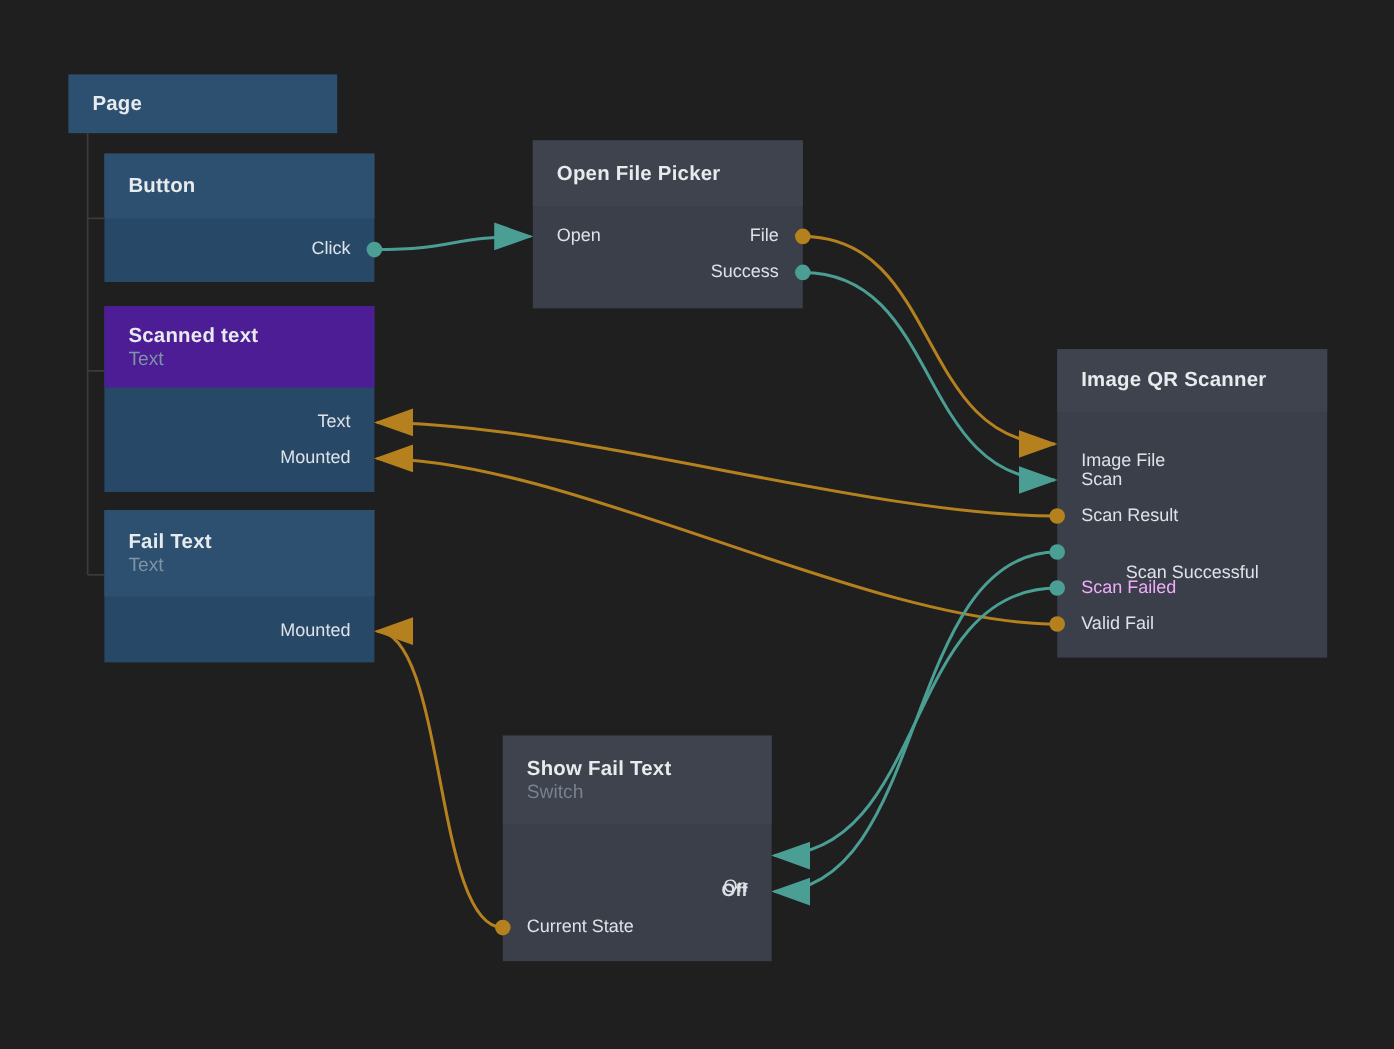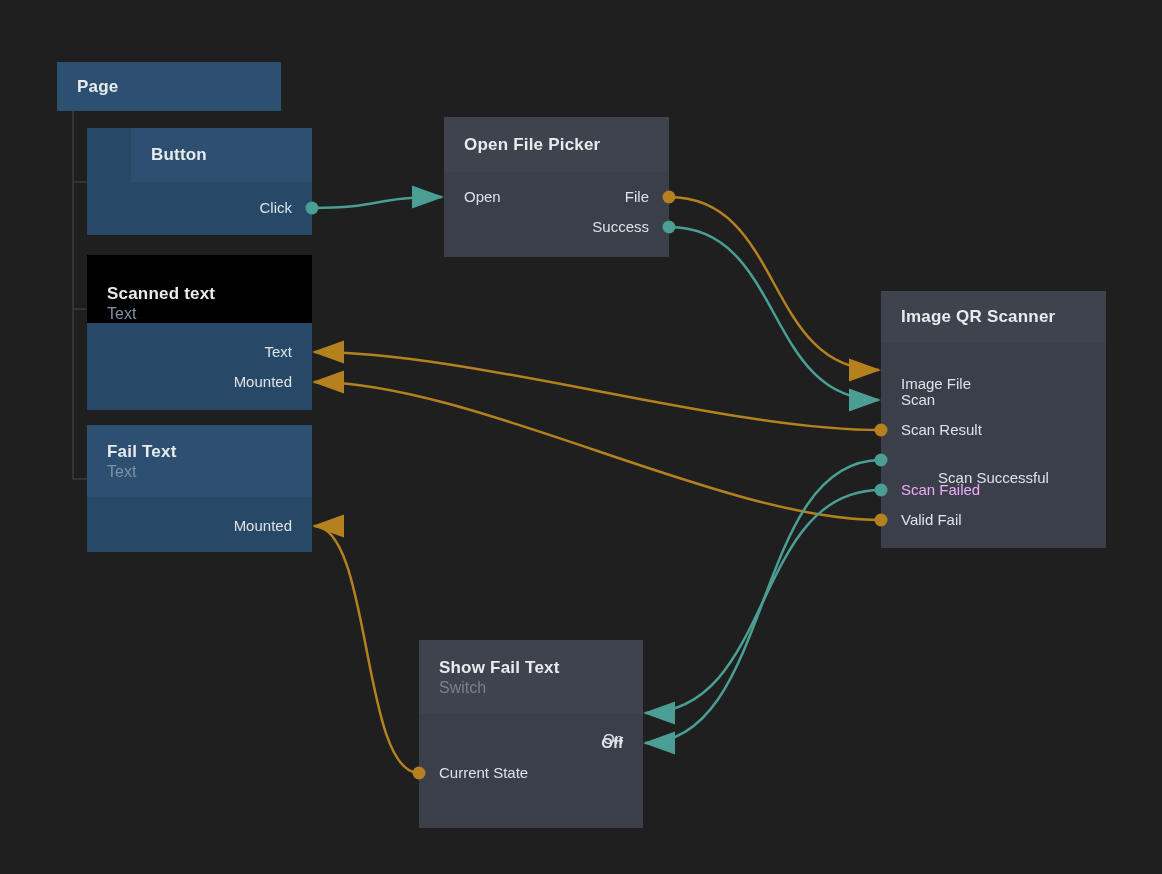--- a/index.html
+++ b/index.html
@@ -17,28 +17,28 @@
 </style>
 </head>
 <body>
 
 <div id="canvas" style="width: 1162px; height: 874px; background: rgb(31, 31, 31);">
   <div class="node" style="left: 57px; top: 62px; width: 224px; height: 49px; background: #f97316;">
       <div class="node-header" style="height: 49px; background: rgb(45, 80, 113);">
         <div class="node-title" style="color: rgb(232, 235, 238);">Page</div>
       </div>
     </div>
-    <div class="node" style="left: 87px; top: 128px; width: 225px; height: 107px; background: rgb(40, 72, 104); padding-left: 44px;">
+    <div class="node" style="left: 87px; top: 128px; width: 225px; height: 107px; background: rgb(40, 72, 104);">
       <div class="node-header" style="height: 54px; background: rgb(45, 80, 113);">
         <div class="node-title" style="color: rgb(232, 235, 238);">Button</div>
       </div>
     </div>
     <div class="port-label" style="left: 107px; top: 197px; width: 185px; text-align: right; color: rgb(221, 226, 231);">Click</div>
     <div class="node" style="left: 87px; top: 255px; width: 225px; height: 155px; background: rgb(40, 72, 104);">
-      <div class="node-header" style="height: 68px; background: #000000; justify-content: flex-end;">
+      <div class="node-header" style="height: 68px; background: #4c1d95;">
         <div class="node-title" style="color: rgb(232, 235, 238);">Scanned text</div>
         <div class="node-subtitle" style="color: rgb(126, 147, 166);">Text</div>
       </div>
     </div>
     <div class="port-label" style="left: 107px; top: 341px; width: 185px; text-align: right; color: rgb(221, 226, 231);">Text</div>
     <div class="port-label" style="left: 107px; top: 371px; width: 185px; text-align: right; color: rgb(221, 226, 231);">Mounted</div>
     <div class="node" style="left: 87px; top: 425px; width: 225px; height: 127px; background: rgb(40, 72, 104);">
       <div class="node-header" style="height: 72px; background: rgb(45, 80, 113);">
         <div class="node-title" style="color: rgb(232, 235, 238);">Fail Text</div>
         <div class="node-subtitle" style="color: rgb(126, 147, 166);">Text</div>
@@ -57,21 +57,21 @@
       <div class="node-header" style="height: 52px; background: rgb(62, 67, 78);">
         <div class="node-title" style="color: rgb(232, 235, 238);">Image QR Scanner</div>
       </div>
     </div>
     <div class="port-label" style="left: 901px; top: 359px; width: 185px; text-align: left; color: rgb(221, 226, 231); margin-top: 14px;">Image File</div>
     <div class="port-label" style="left: 901px; top: 389px; width: 185px; text-align: left; color: rgb(221, 226, 231);">Scan</div>
     <div class="port-label" style="left: 901px; top: 419px; width: 185px; text-align: left; color: rgb(221, 226, 231);">Scan Result</div>
     <div class="port-label" style="left: 901px; top: 449px; width: 185px; text-align: center; color: rgb(221, 226, 231); margin-top: 18px;">Scan Successful</div>
     <div class="port-label" style="left: 901px; top: 479px; width: 185px; text-align: left; color: #f0abfc;">Scan Failed</div>
     <div class="port-label" style="left: 901px; top: 509px; width: 185px; text-align: left; color: rgb(221, 226, 231);">Valid Fail</div>
-    <div class="node" style="left: 419px; top: 640px; width: 224px; height: 188px; background: rgb(58, 63, 73);">
+    <div class="node" style="left: 419px; top: 613px; width: 224px; height: 188px; background: rgb(58, 63, 73);">
       <div class="node-header" style="height: 74px; background: rgb(62, 67, 78);">
         <div class="node-title" style="color: rgb(232, 235, 238);">Show Fail Text</div>
         <div class="node-subtitle" style="color: rgb(121, 129, 142);">Switch</div>
       </div>
     </div>
     <div class="port-label" style="left: 439px; top: 728px; width: 184px; text-align: right; color: rgb(221, 226, 231);">On</div>
     <div class="port-label" style="left: 439px; top: 732px; width: 184px; text-align: right; color: rgb(221, 226, 231); font-weight: bold;">Off</div>
     <div class="port-label" style="left: 439px; top: 762px; width: 184px; text-align: left; color: rgb(221, 226, 231);">Current State</div>
     <svg id="wires" width="1162" height="874">
       <defs>

